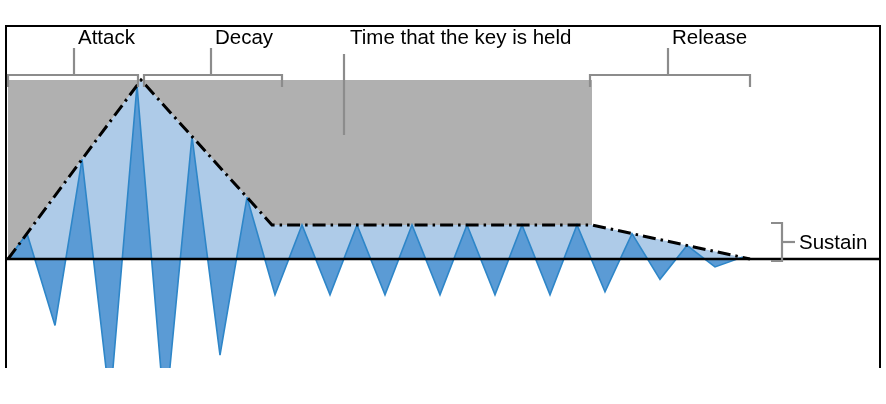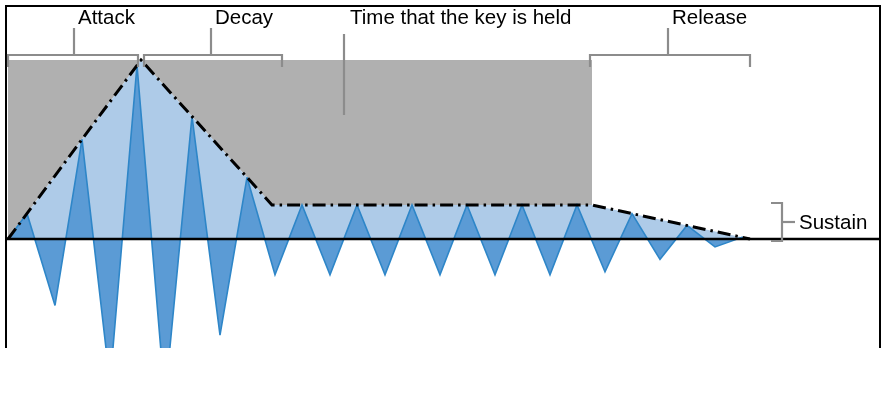--- a/index.html
+++ b/index.html
@@ -9,20 +9,21 @@
   }
   body {
     font-family: "Liberation Sans", sans-serif;
   }
   #diagram-root {
     position: relative;
     width: 886px;
     height: 348px;
     overflow: hidden;
     background: #22c55e;
+    margin-top: 20px;
   }
   #envelope-svg {
     position: absolute;
     left: 0;
     top: 0;
     width: 886px;
     height: 404px;
     display: block;
   }
   .bracket-label {

